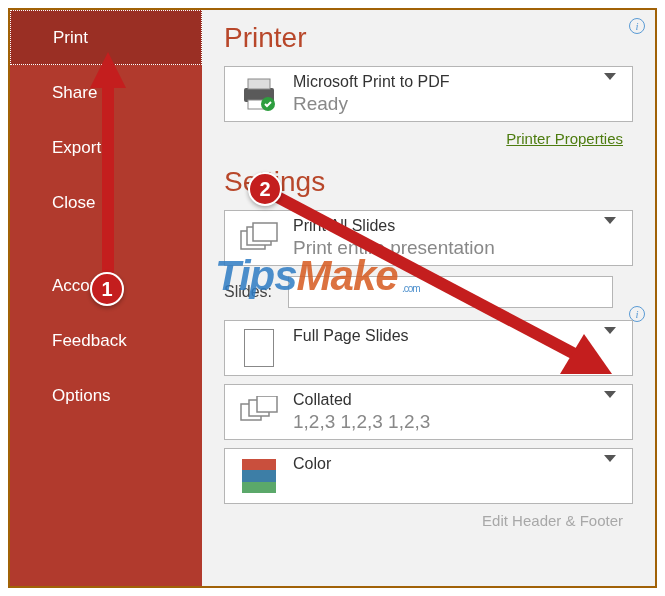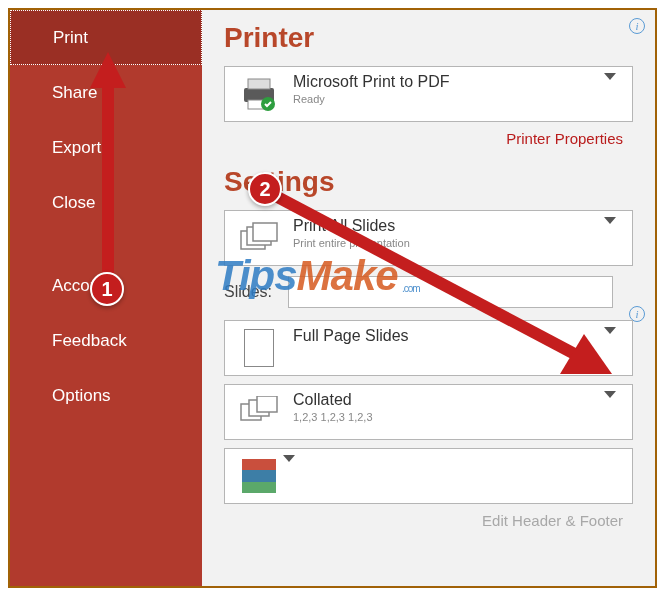--- a/index.html
+++ b/index.html
@@ -5,29 +5,29 @@
 *{box-sizing:border-box;margin:0;padding:0;font-family:"Segoe UI",Arial,sans-serif}
 body{width:665px;height:596px;background:#fff;position:relative;overflow:hidden}
 .frame{position:absolute;top:8px;left:8px;right:8px;bottom:8px;border:2px solid #a16207;background:#fff;overflow:hidden}
 .sidebar{position:absolute;top:0;left:0;width:192px;height:100%;background:#b13a2d}
 .sidebar-item{height:55px;display:flex;align-items:center;padding-left:42px;color:#fff;font-size:17px;cursor:pointer}
 .sidebar-item.selected{background:#9a2f24;border:1px dotted #fff}
 .sidebar-gap{height:28px}
 .main{position:absolute;top:0;left:192px;right:0;height:100%;background:#f2f2f2;padding:10px 22px 0 22px}
 .info-icon{position:absolute;top:8px;right:10px;width:16px;height:16px;border:1.5px solid #5a9bd5;border-radius:50%;color:#5a9bd5;font-size:11px;text-align:center;line-height:14px;font-style:italic;font-family:Georgia,serif}
 .info-icon2{position:absolute;top:296px;right:10px;width:16px;height:16px;border:1.5px solid #5a9bd5;border-radius:50%;color:#5a9bd5;font-size:11px;text-align:center;line-height:14px;font-style:italic;font-family:Georgia,serif}
-h2.section{color:#b8472a;font-weight:700;font-size:28px;margin:2px 0 12px 0}
+h2.section{color:#b8472a;font-weight:400;font-size:28px;margin:2px 0 12px 0}
 .dropdown{border:1px solid #b5b5b5;background:#fff;display:flex;align-items:flex-start;padding:6px 10px;margin-bottom:8px;position:relative;cursor:pointer}
 .dd-icon{width:48px;height:42px;flex-shrink:0;display:flex;align-items:center;justify-content:center}
 .dd-text{flex:1;padding-left:10px}
 .dd-title{font-size:16px;color:#333}
-.dd-sub{font-size:11px;color:#888;margin-top:2px}
+.dd-sub{font-size:19px;color:#888;margin-top:2px}
 .dd-caret{width:0;height:0;border-left:6px solid transparent;border-right:6px solid transparent;border-top:7px solid #555;margin-right:6px}
 .link-row{text-align:right;margin:4px 10px 18px 0}
-.link{color:#b91c1c;font-size:15px;cursor:pointer}
+.link{color:#4d7c0f;font-size:15px;text-decoration:underline;cursor:pointer}
 .slides-row{display:flex;align-items:center;margin:10px 0 12px 0}
 .slides-label{font-size:16px;color:#444;margin-right:16px}
 .slides-input{flex:1;height:32px;border:1px solid #b5b5b5;background:#fff;padding:0 6px;font-size:15px;margin-right:20px}
 .footer-text{text-align:right;color:#a8a8a8;font-size:15px;margin-top:0;margin-right:10px}
 
 .overlay{position:absolute;top:0;left:0;width:665px;height:596px;pointer-events:none}
 .circle{position:absolute;width:34px;height:34px;background:#c41e1e;border:2px solid #fff;border-radius:50%;color:#fff;font-size:20px;font-weight:600;display:flex;align-items:center;justify-content:center;box-shadow:0 2px 4px rgba(0,0,0,.3)}
 .watermark{position:absolute;top:252px;left:215px;font-size:42px;font-weight:700;font-style:italic;letter-spacing:-1px;opacity:.85}
 .watermark .t{color:#2e7cc4}
 .watermark .m{color:#d65a1f}
@@ -144,20 +144,23 @@
     </div>
 
     <div class="dropdown">
       <div class="dd-icon">
         <div class="color-svg">
           <div style="background:#c94f3d"></div>
           <div style="background:#3d7ea6"></div>
           <div style="background:#5ba86a"></div>
         </div>
       </div>
+      <div class="dd-text">
+        <div class="dd-title">Color</div>
+      </div>
       <div class="dd-caret"></div>
     </div>
 
     <div class="footer-text">Edit Header &amp; Footer</div>
   </div>
 </div>
 
 <div class="overlay">
   <svg width="665" height="596" style="position:absolute;top:0;left:0">
 

